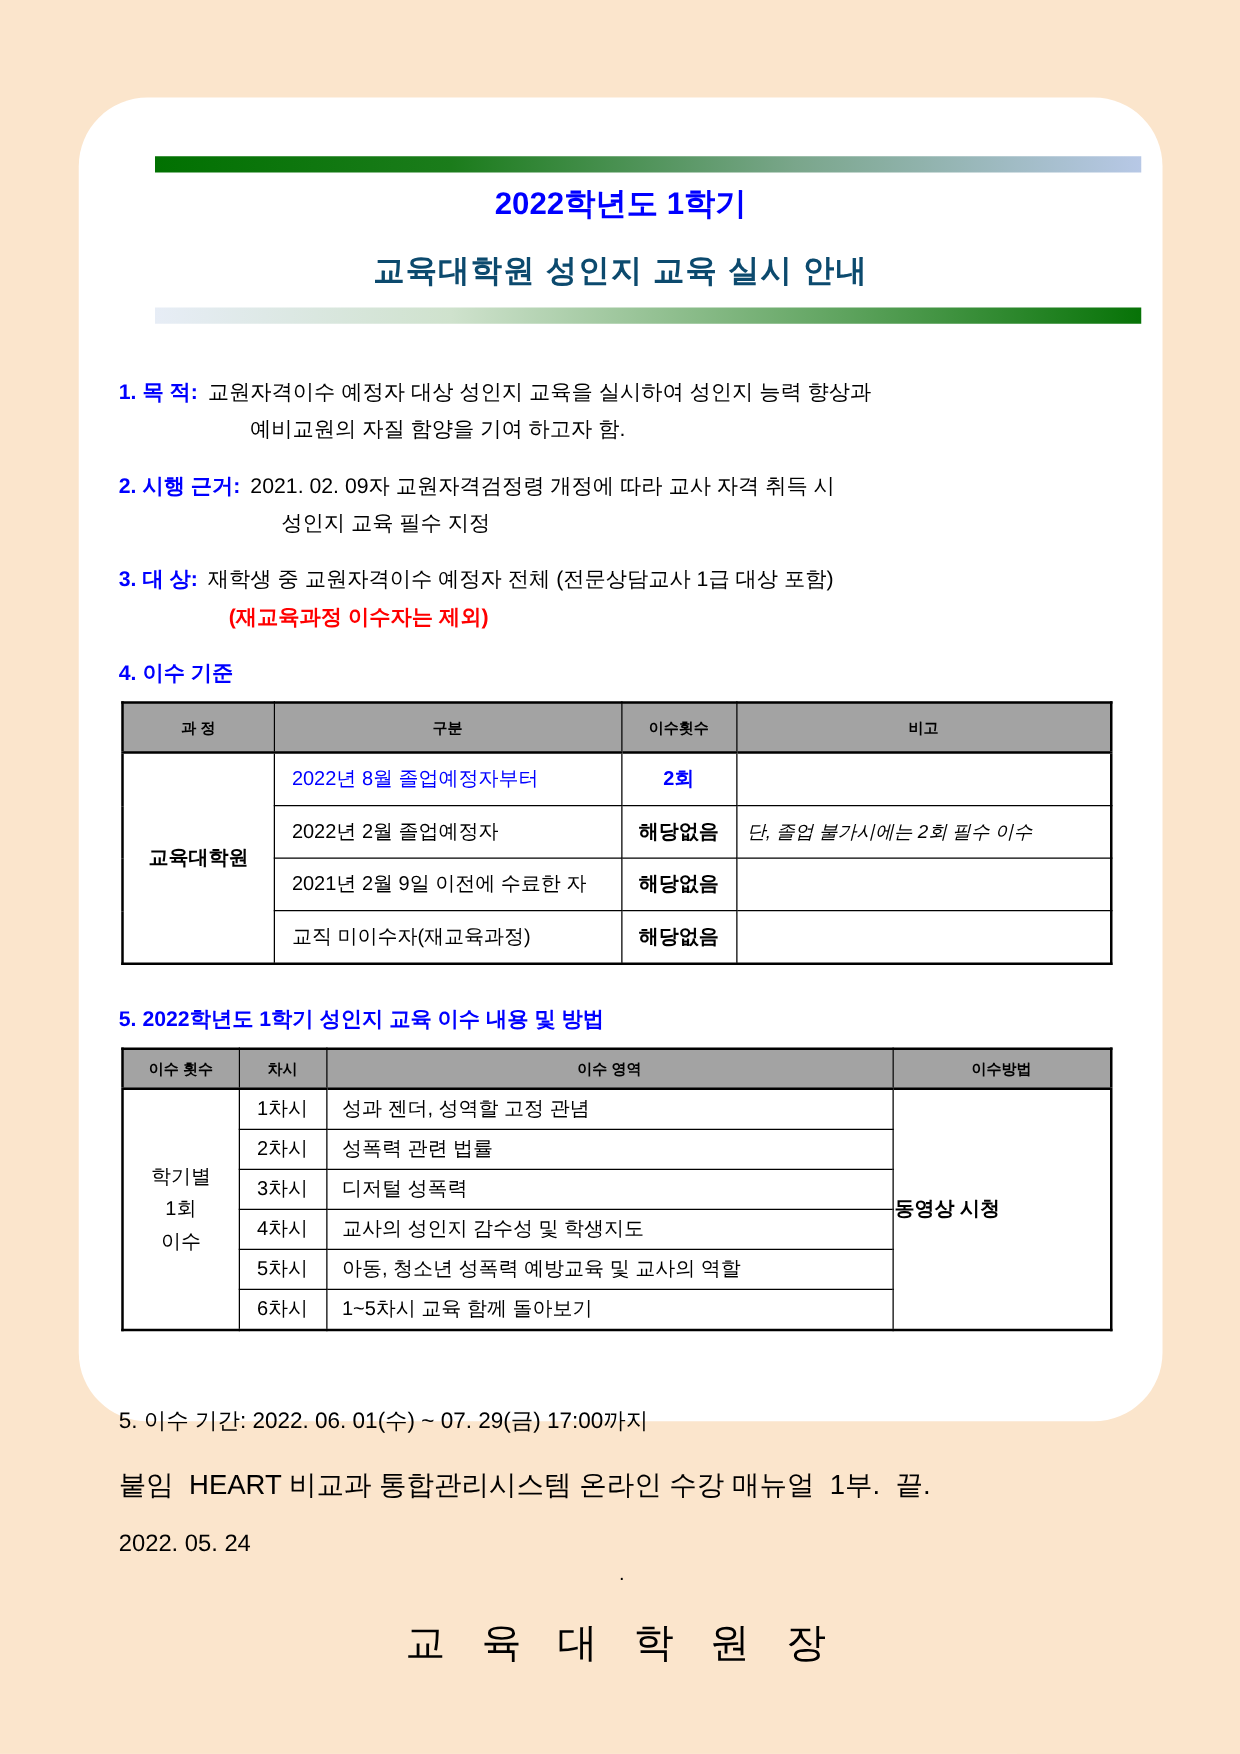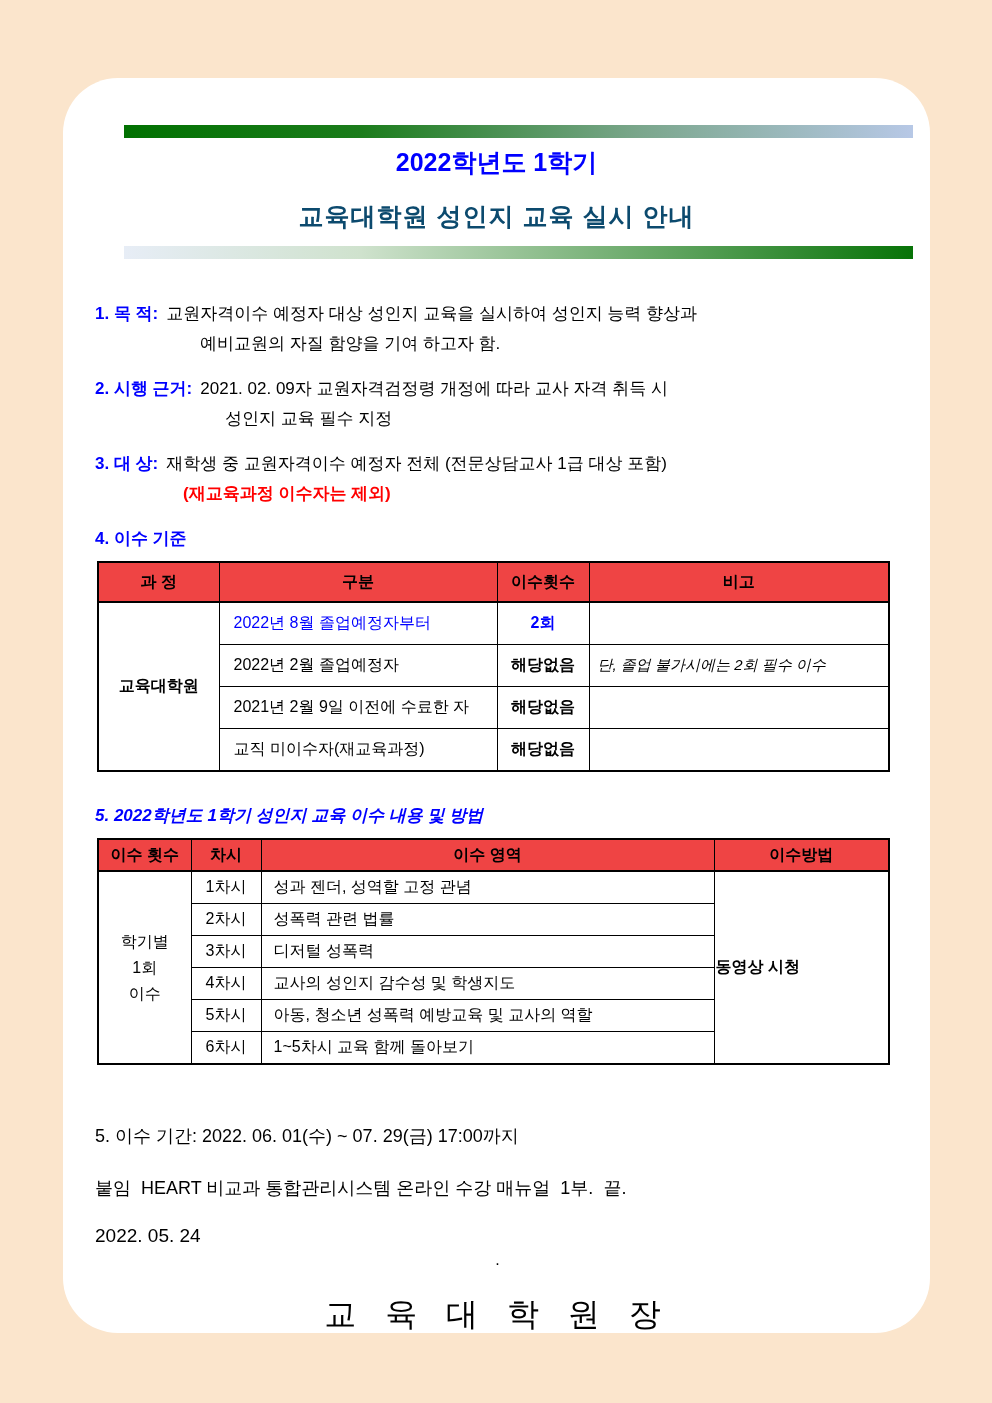--- a/index.html
+++ b/index.html
@@ -9,21 +9,21 @@
     height: 1403px;
     background: #fbe5cc;
     font-family: "Liberation Sans", sans-serif;
     color: #000;
   }
   .panel {
     position: absolute;
     left: 63px;
     top: 78px;
     width: 867px;
-    height: 1255px;
+    height: 1059px;
     background: #ffffff;
     border-radius: 55px;
   }
   .bar {
     height: 13px;
     width: 789px;
     margin-left: 61px;
   }
   .bar-top {
     margin-top: 47px;
@@ -67,35 +67,35 @@
   .ind1 { padding-left: 105px; }
   .ind2 { padding-left: 130px; }
   .ind3 { padding-left: 88px; }
   .red-bold { color: #ff0000; font-weight: bold; }
   .heading {
     margin-top: 15px;
     color: #0000ff;
     font-weight: bold;
     line-height: 30px;
   }
-  .heading5 { margin-top: 29px; font-style: italic; }
+  .heading5 { margin-top: 29px; }
 
   table {
     border-collapse: collapse;
     table-layout: fixed;
     margin-top: 7px;
     margin-left: 2px;
   }
   table, th, td { border: 1px solid #000; }
   table { border-width: 2px; }
   th {
-    background: #ef4444;
+    background: #a3a3a3;
     font-weight: bold;
     border-bottom-width: 2px;
-    font-size: 16px;
+    font-size: 12px;
   }
   td { font-size: 16px; }
   .t1 { width: 791px; }
   .t1 th { height: 36px; }
   .t1 td { height: 39px; }
   .t1-course { text-align: center; font-weight: bold; }
   .t1-gubun { text-align: left; padding-left: 14px; }
   .t1-count { text-align: center; font-weight: bold; }
   .t1-note { text-align: left; padding-left: 8px; font-size: 15px; font-style: italic; }
   .blue-text { color: #0000ff; }
@@ -103,21 +103,21 @@
   .t2 { width: 791px; }
   .t2 th { height: 28px; }
   .t2 td { height: 29px; }
   .t2-count { text-align: center; line-height: 26px; }
   .t2-session { text-align: center; }
   .t2-area { text-align: left; padding-left: 12px; }
   .t2-method { text-align: left; font-weight: bold; }
 
   .footer-line { line-height: 22px; }
   .period { margin-top: 60px; font-size: 18px; }
-  .attachment { margin-top: 30px; font-size: 18px; white-space: pre-wrap; }
+  .attachment { margin-top: 30px; font-size: 22px; white-space: pre-wrap; }
   .date-line { margin-top: 26px; text-align: left; font-size: 19px; }
   .dot-line { margin-top: 4px; text-align: center; font-size: 16px; }
   .signature {
     margin-top: 24px;
     text-align: center;
     font-size: 32px;
     letter-spacing: 10px;
   }
 </style>
 </head>

